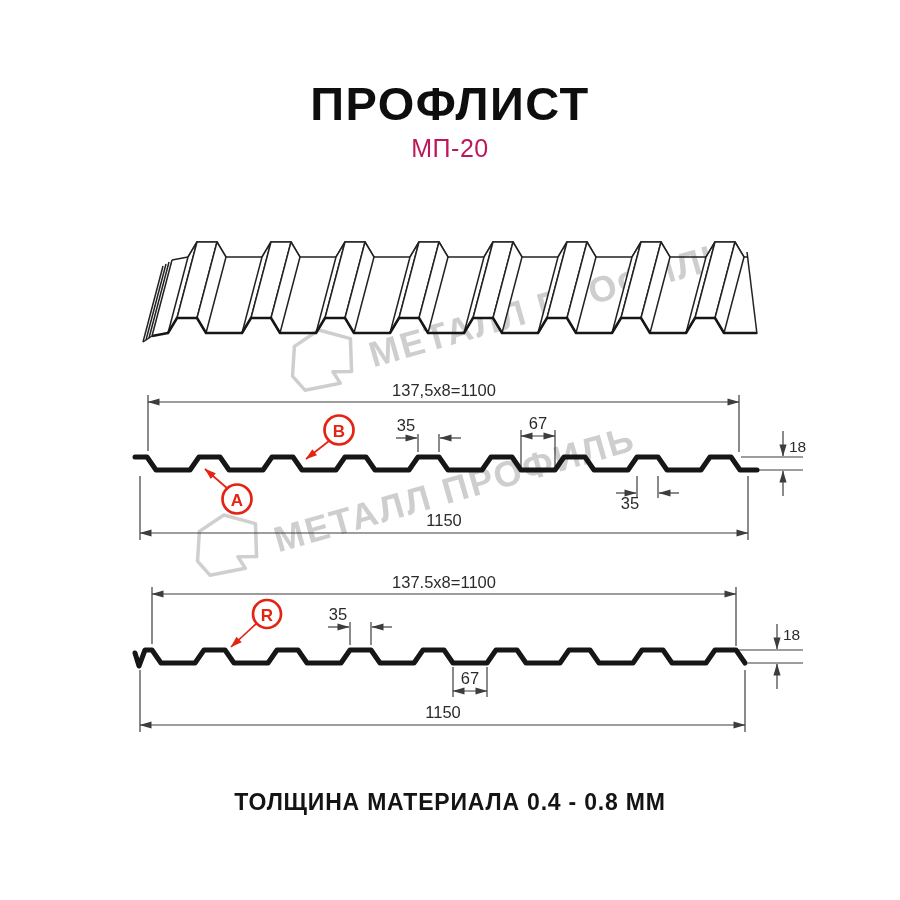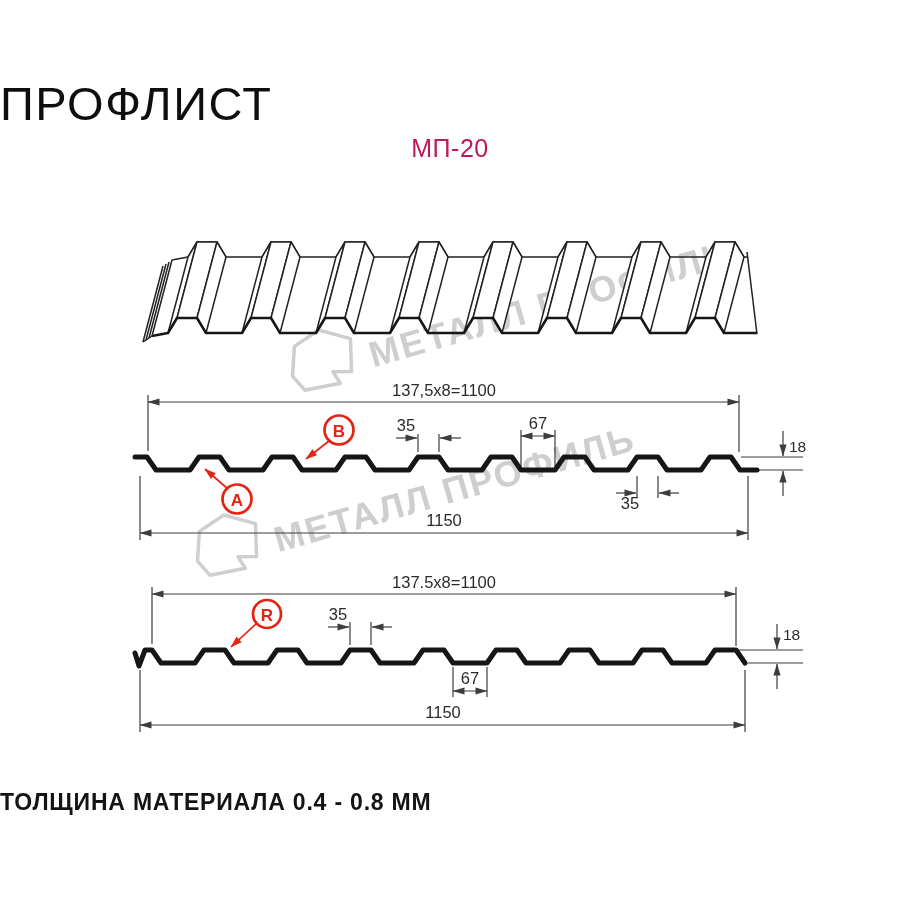--- a/index.html
+++ b/index.html
@@ -1,23 +1,23 @@
 <!DOCTYPE html>
 <html><head>
 <meta charset="utf-8">
 <style>
   html,body{margin:0;padding:0;background:#ffffff;}
   body{width:900px;height:900px;position:relative;overflow:hidden;
        font-family:"Liberation Sans", sans-serif;}
   .stage{position:absolute;left:0;top:0;width:900px;height:900px;}
-  .title{position:absolute;left:0;top:76px;width:900px;
-         font-size:47px;font-weight:400;letter-spacing:1.5px;color:#0e0e0e;}
+  .title{position:absolute;left:0;top:76px;width:900px;text-align:center;
+         font-size:47px;font-weight:700;letter-spacing:1.5px;color:#0e0e0e;}
   .subtitle{position:absolute;left:0;top:134px;width:900px;text-align:center;
          font-size:25px;font-weight:500;letter-spacing:.5px;color:#be185d;}
-  .footer{position:absolute;left:0;top:789px;width:900px;text-align:left;
+  .footer{position:absolute;left:0;top:789px;width:900px;text-align:center;
          font-size:23px;font-weight:700;letter-spacing:.8px;color:#141414;}
   svg{position:absolute;left:0;top:0;}
   .dimtxt{font-size:16.5px;fill:#2b2b2b;}
   .dimtxt-s{font-size:15.5px;fill:#2b2b2b;}
   .redltr{font-size:17px;font-weight:700;}
   .wmtext{font-size:36px;font-weight:700;letter-spacing:2px;}
 </style>
 </head>
 <body>
 

